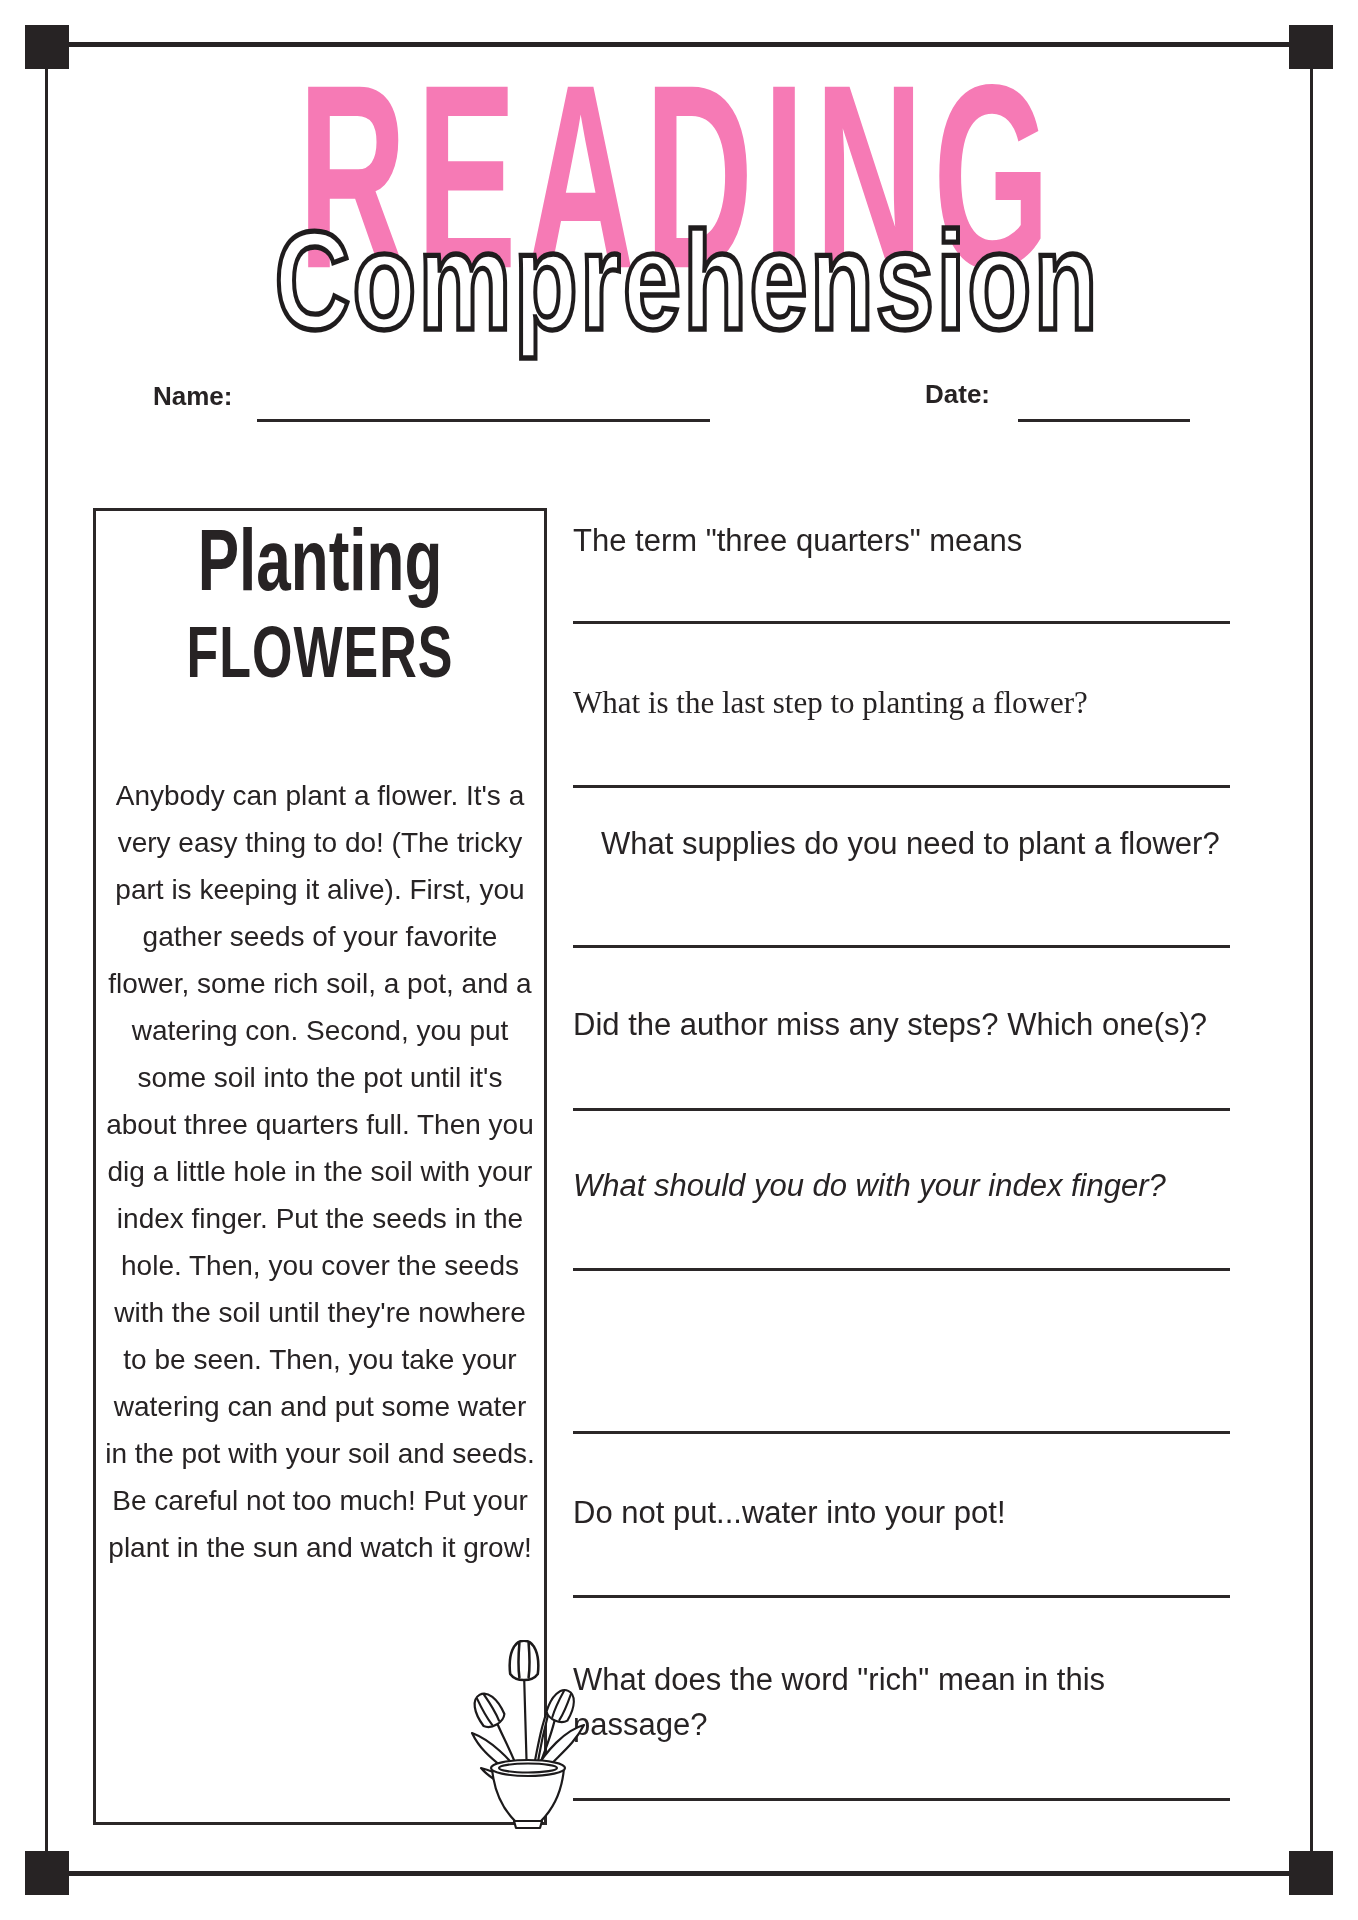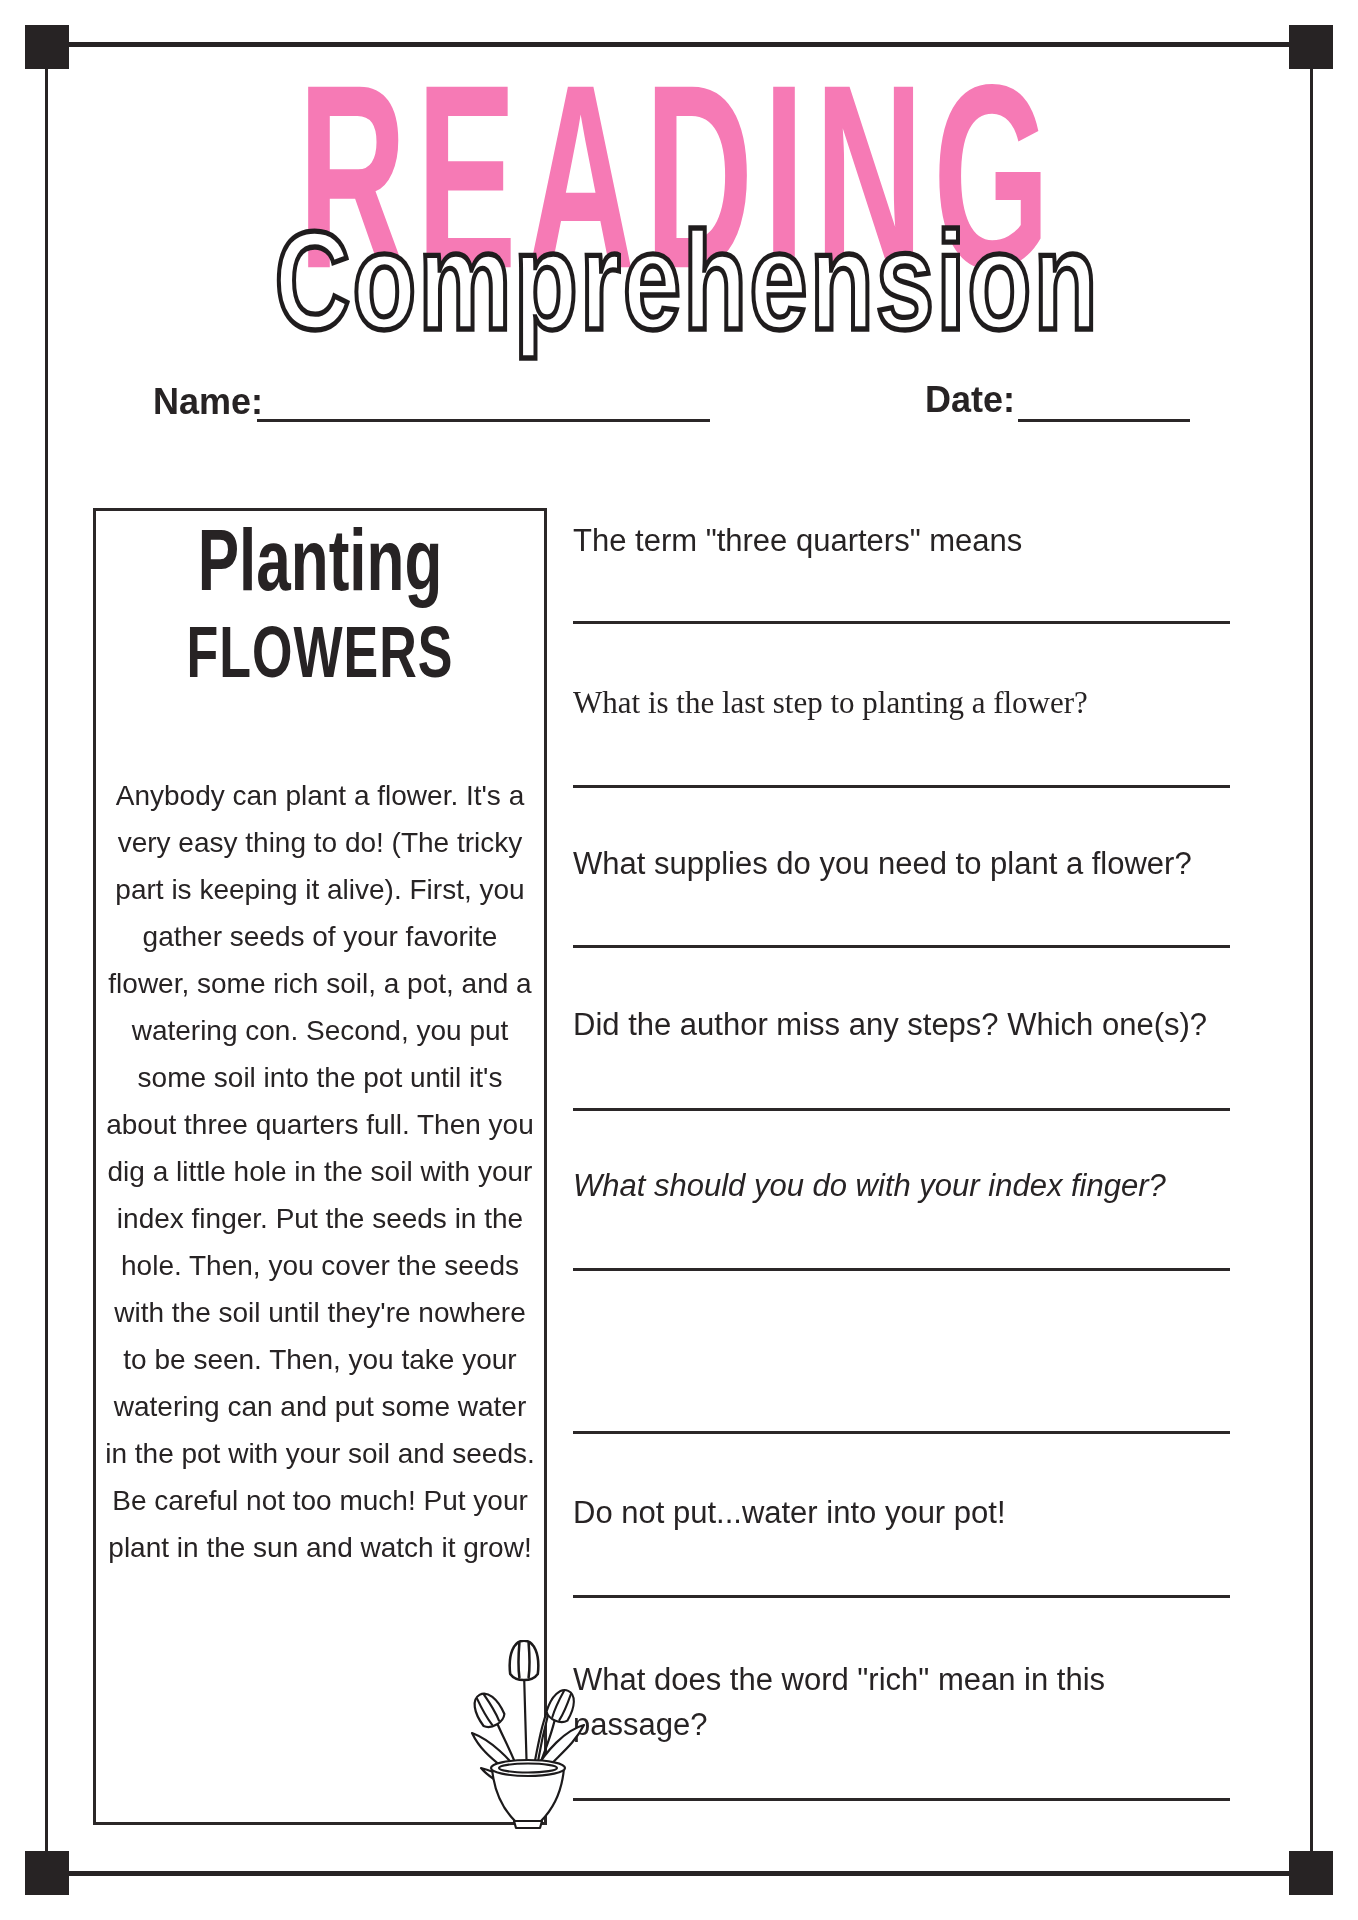--- a/index.html
+++ b/index.html
@@ -26,21 +26,21 @@
     color:var(--pink); transform:scaleY(1.75); transform-origin:50% 0; z-index:1;
     white-space:nowrap;
   }
   .title-comp {
     position:absolute; top:212px; left:8px; width:100%; text-align:center;
     font-size:105px; font-weight:bold; letter-spacing:2px; line-height:1;
     color:#ffffff; -webkit-text-stroke:4px #1f1c1d;
     transform:scaleY(1.32); transform-origin:50% 0; z-index:2; white-space:nowrap;
   }
 
-  .field-label { position:absolute; font-size:36px; font-weight:bold; color:var(--ink); }
+  .field-label { position:absolute; font-size:26px; font-weight:bold; color:var(--ink); }
   .lbl-name { left:153px; top:381px; }
   .lbl-date { left:925px; top:379px; }
   .blank { position:absolute; height:3px; background:#2b2728; }
   .blank-name { left:257px; top:419px; width:453px; }
   .blank-date { left:1018px; top:419px; width:172px; }
 
   .instruction { position:absolute; top:444px; left:0; width:100%; text-align:center; font-size:28px; }
 
   
   .passage-box { position:absolute; left:93px; top:508px; width:454px; height:1317px;
@@ -95,21 +95,21 @@
   <div class="passage-title1">Planting</div>
   <div class="passage-title2">FLOWERS</div>
   <div class="passage-text">Anybody can plant a flower. It's a very easy thing to do! (The tricky part is keeping it alive). First, you gather seeds of your favorite flower, some rich soil, a pot, and a watering con. Second, you put some soil into the pot until it's about three quarters full. Then you dig a little hole in the soil with your index finger. Put the seeds in the hole. Then, you cover the seeds with the soil until they're nowhere to be seen. Then, you take your watering can and put some water in the pot with your soil and seeds. Be careful not too much! Put your plant in the sun and watch it grow!</div>
 
   <div class="q-text" style="top:518px;">The term "three quarters" means</div>
   <div class="answer-line" style="top:621px;"></div>
 
   <div class="q-text" style="top:680px;font-family:Liberation Serif, serif;">What is the last step to planting a flower?</div>
   <div class="answer-line" style="top:785px;"></div>
 
-  <div class="q-text" style="top:841px;">What supplies do you need to plant a flower?</div>
+  <div class="q-text" style="top:821px;margin-left:28px;">What supplies do you need to plant a flower?</div>
   <div class="answer-line" style="top:945px;"></div>
 
   <div class="q-text" style="top:1002px;">Did the author miss any steps? Which one(s)?</div>
   <div class="answer-line" style="top:1108px;"></div>
 
   <div class="q-text" style="top:1163px;font-style:italic;">What should you do with your index finger?</div>
   <div class="answer-line" style="top:1268px;"></div>
 
   <div class="answer-line" style="top:1431px;"></div>
 

